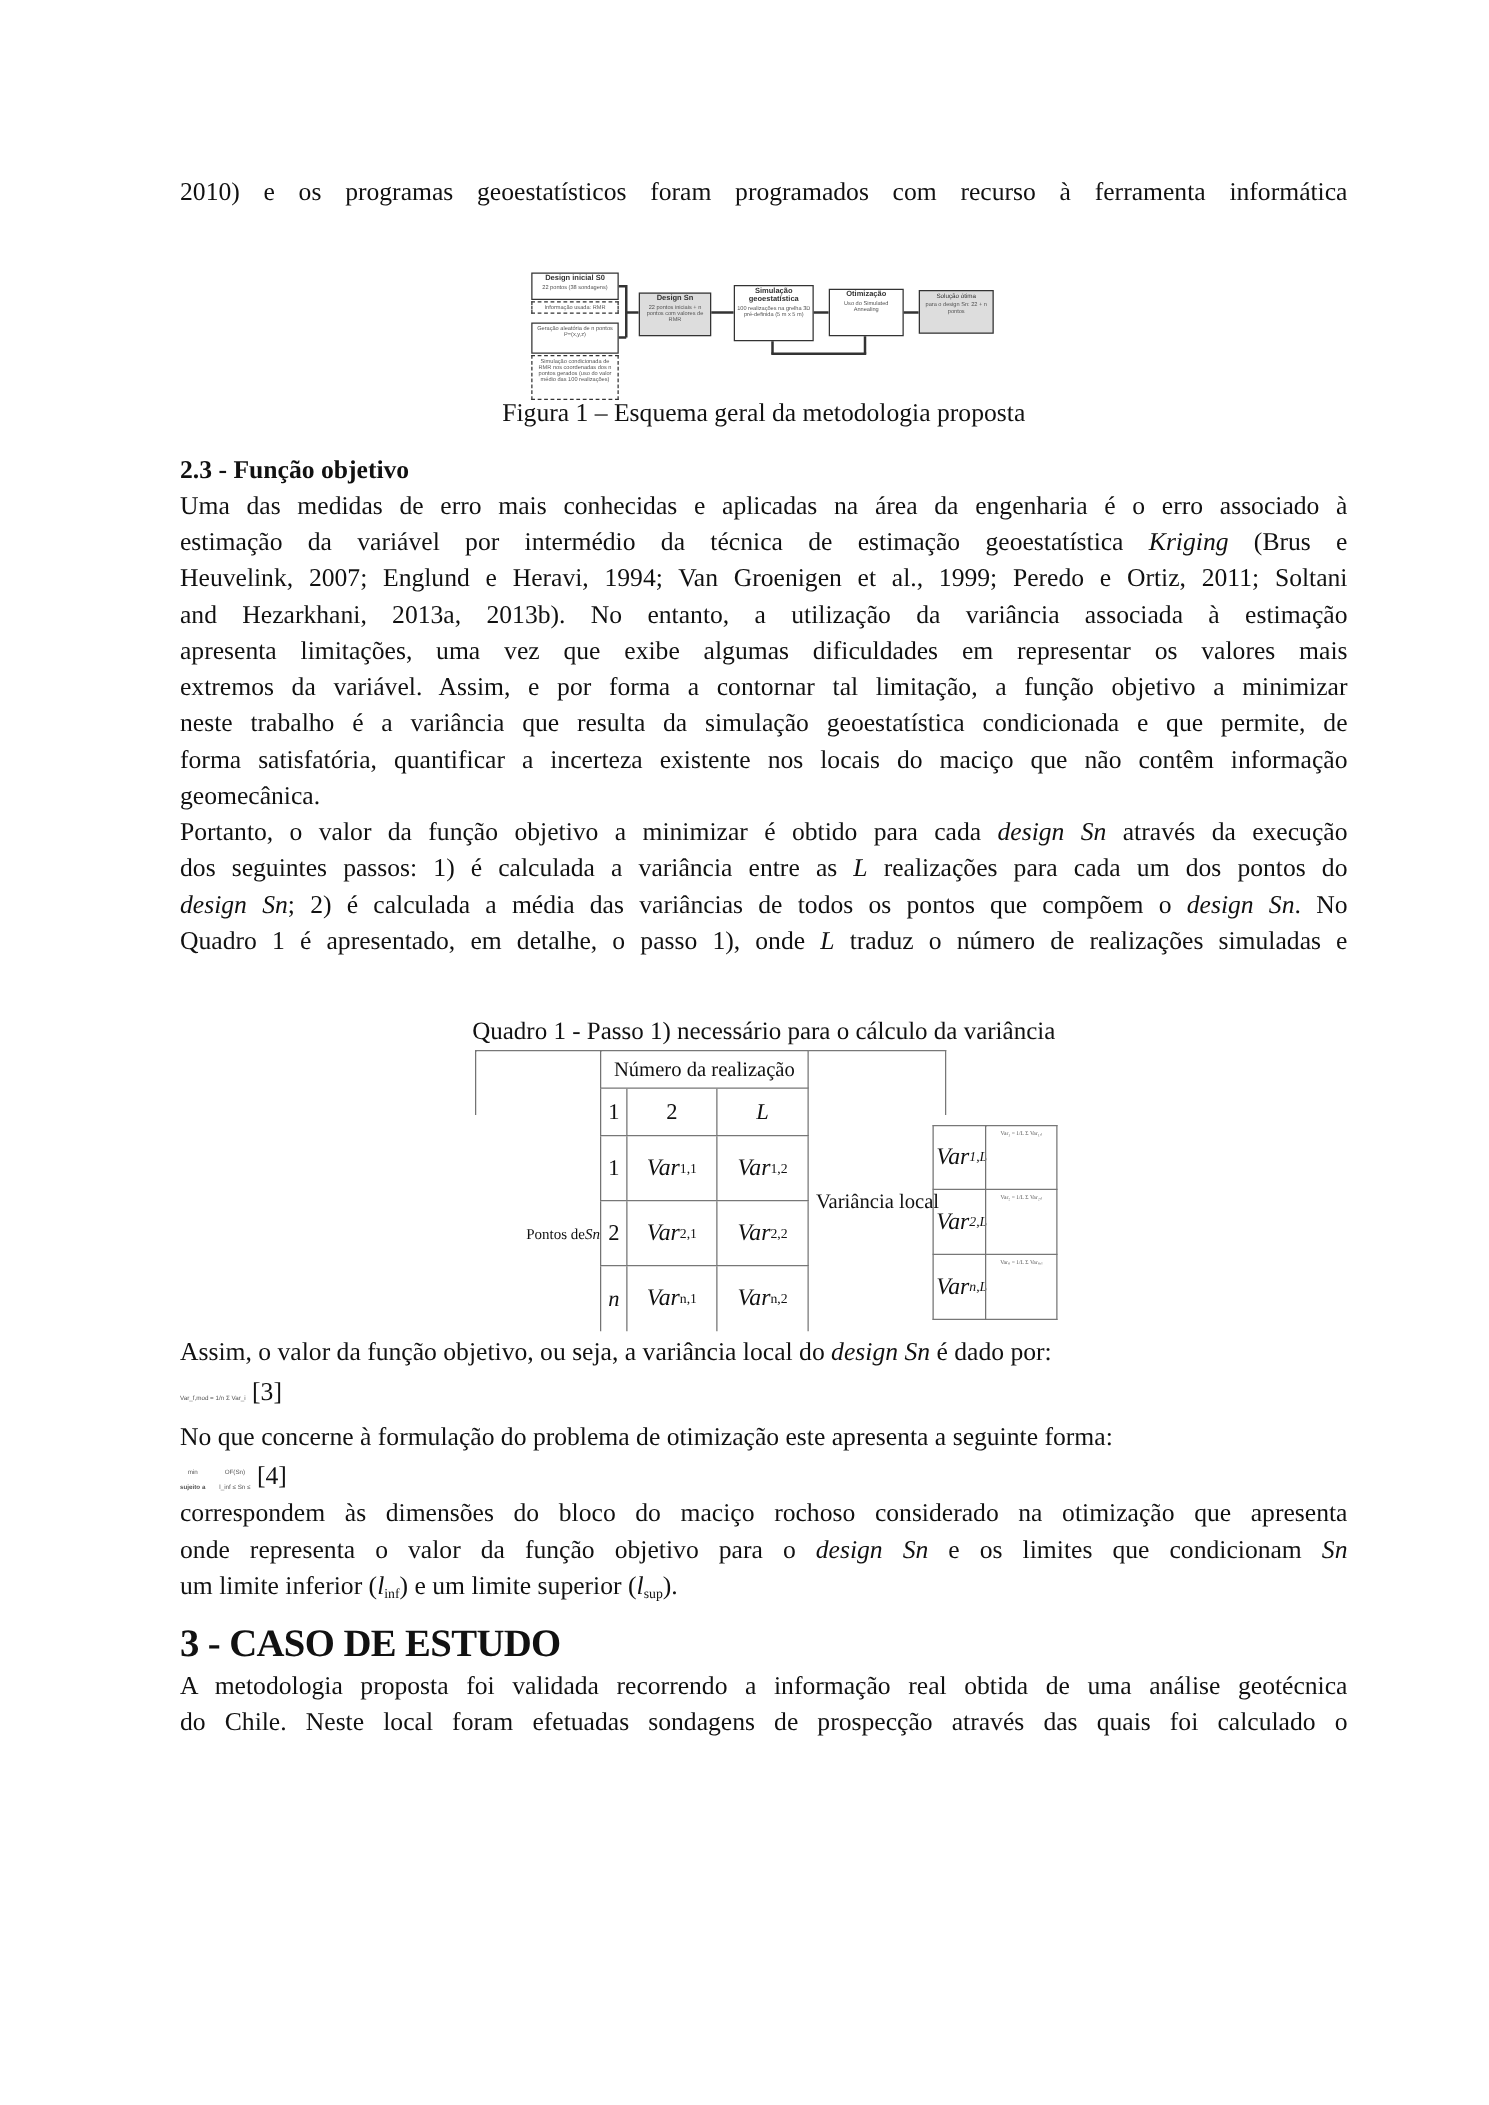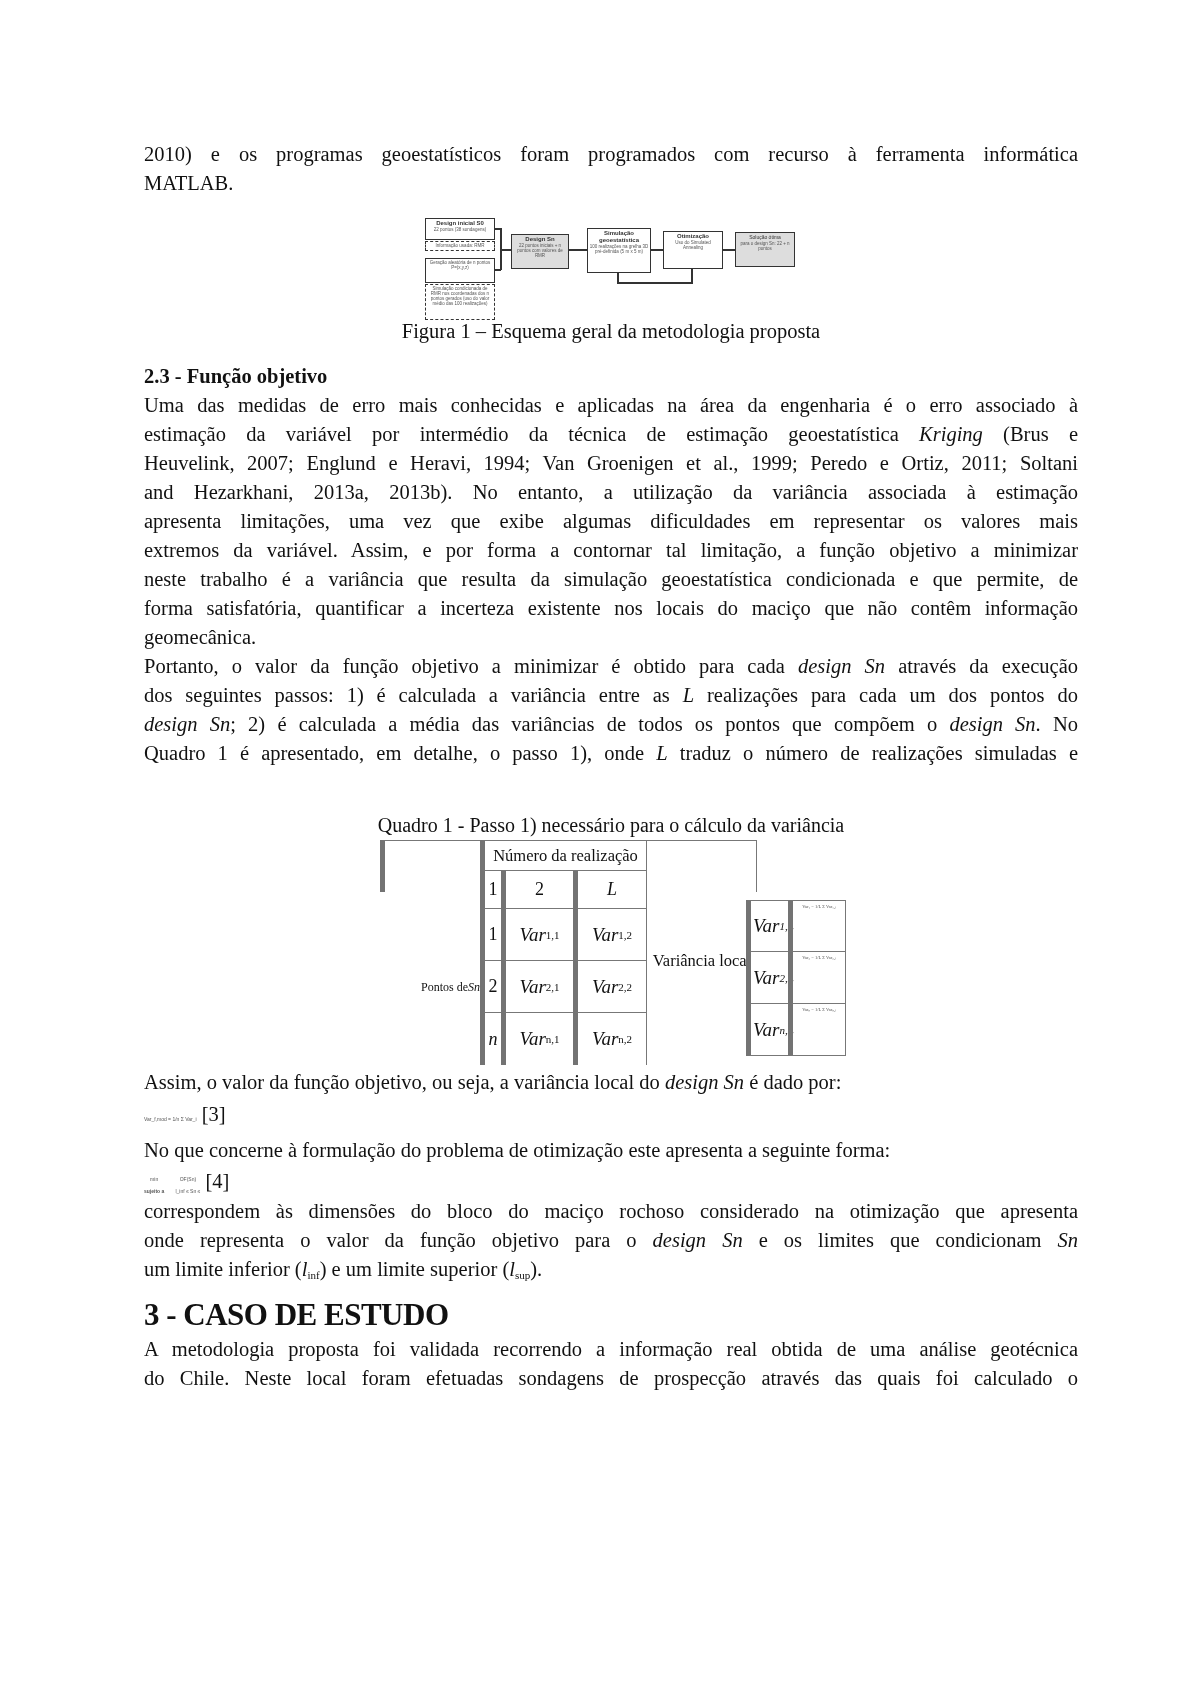--- a/index.html
+++ b/index.html
@@ -18,33 +18,32 @@
   .fbox { position: absolute; border: 1.5px solid #333; background: #fff; font-family: "Liberation Sans", sans-serif;
           font-size: 4.5px; line-height: 5px; text-align: center; color: #555; box-sizing: border-box; padding: 1px; }
   .fbox.gray { background: #ddd; }
   .fbox.dash { border: 1.5px dashed #333; }
   .fbox b { display: block; font-size: 6px; line-height: 7px; color: #333; }
   .fline { position: absolute; background: #333; }
 
   
   .quadro { position: absolute; left: 0; top: 0; }
   .qcell { position: absolute; box-sizing: border-box; font-size: 19px; display: flex; align-items: center; justify-content: center; }
-  .bl { border-left: 5px solid #737373; }
+  .bl { border-left: 1px solid #737373; }
   .br { border-right: 1px solid #777; }
   .bt { border-top: 1px solid #777; }
   .bb { border-bottom: 1px solid #777; }
   .small-formula { font-size: 4.5px; color: #555; line-height: 5px; align-items: flex-start; padding-top: 3px; }
   .eq-small { font-size: 5px; color: #555; font-family: "Liberation Sans", sans-serif; }
 </style>
 </head>
 <body>
 
 <div style="position:absolute;left:144px;top:140px;width:934px;">
   <p class="p just-last">2010) e os programas geoestatísticos foram programados com recurso à ferramenta informática</p>
-  <p class="p">MATLAB.</p>
 </div>
 
 <div class="fig">
   <div class="fbox" style="left:0;top:0;width:70px;height:22px;">
     <b>Design inicial S0</b>
     <span>22 pontos (38 sondagens)</span>
   </div>
   <div class="fbox dash" style="left:0;top:23px;width:70px;height:10px;">
     <span>Informação usada: RMR</span>
   </div>

